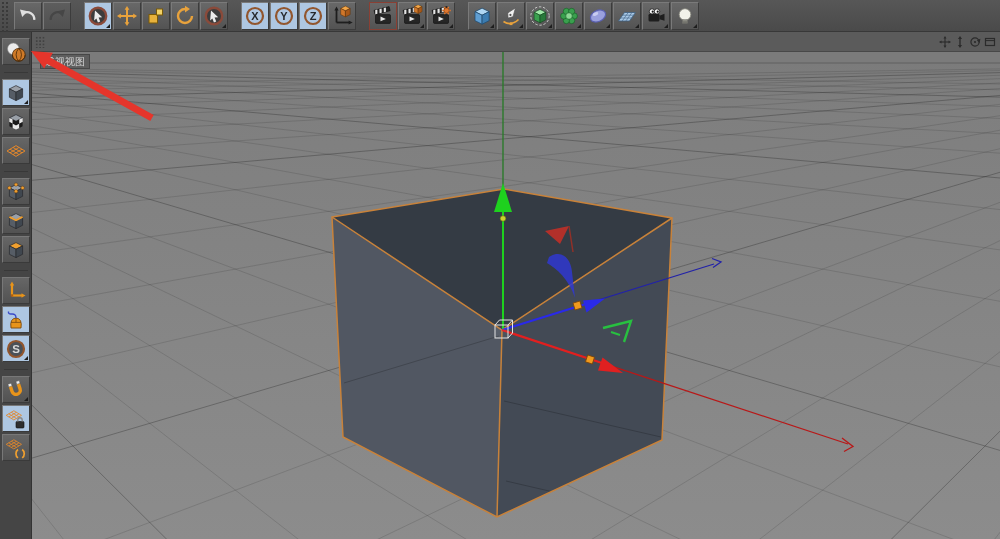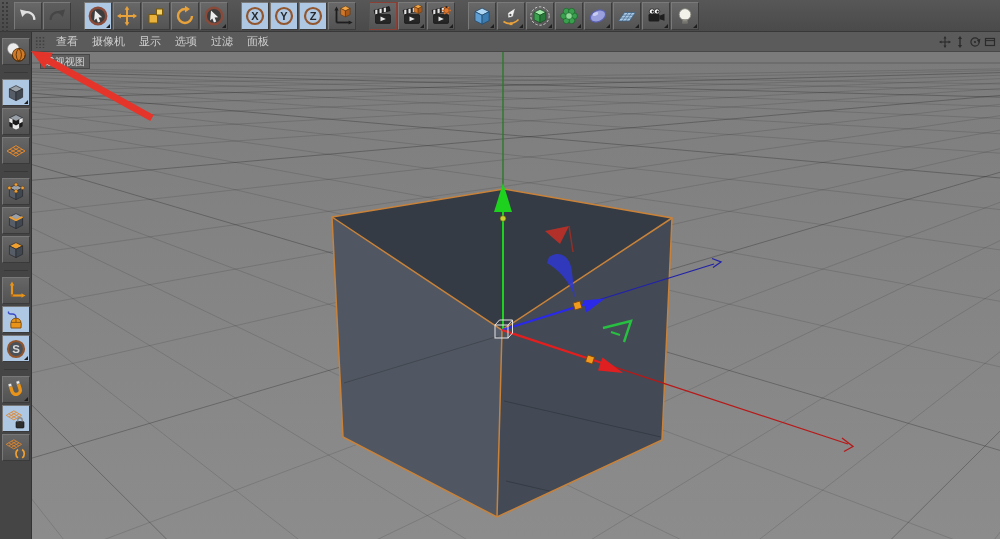--- a/index.html
+++ b/index.html
@@ -407,28 +407,20 @@
             </g>
           </g>
           <path d="M13 12.5 a4.5 5 0 0 0 0 8.4 M17.2 12.5 a4.5 5 0 0 1 0 8.4" fill="none" stroke="#f0a030" stroke-width="1.7"></path>
         </svg>
       </div>
     </div>
 
   <div id="viewport">
     <div id="vp-menubar">
       <div id="vp-grip"></div>
-      <div id="vp-menu-items" style="display:flex;">
-          <span class="vp-menu-item">查看</span>
-          <span class="vp-menu-item">摄像机</span>
-          <span class="vp-menu-item">显示</span>
-          <span class="vp-menu-item">选项</span>
-          <span class="vp-menu-item">过滤</span>
-          <span class="vp-menu-item">面板</span>
-        </div>
       <div id="vp-nav">
           <div class="vp-nav-btn">
             <svg xmlns="http://www.w3.org/2000/svg" viewBox="0 0 12 12" width="12" height="12">
               <g stroke="#2b2b2b" stroke-width="1.1">
                 <line x1="6" y1="1.6" x2="6" y2="10.4"></line>
                 <line x1="1.6" y1="6" x2="10.4" y2="6"></line>
               </g>
               <g fill="#2b2b2b">
                 <polygon points="6,0 4.5,2.5 7.5,2.5"></polygon>
                 <polygon points="6,12 4.5,9.5 7.5,9.5"></polygon>

